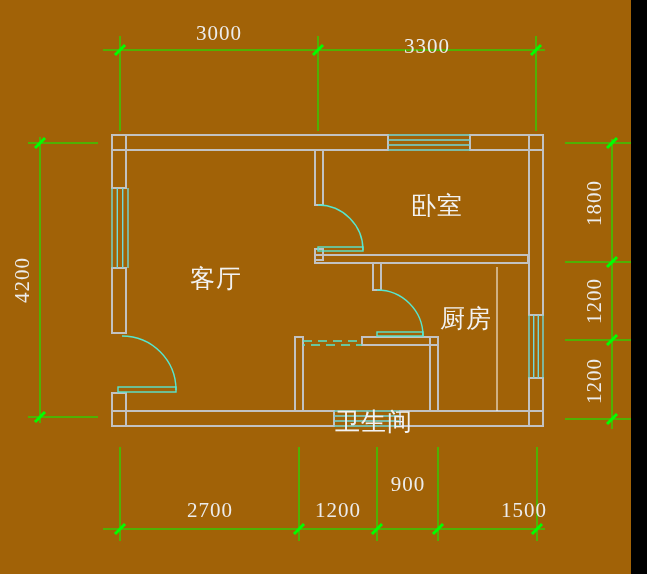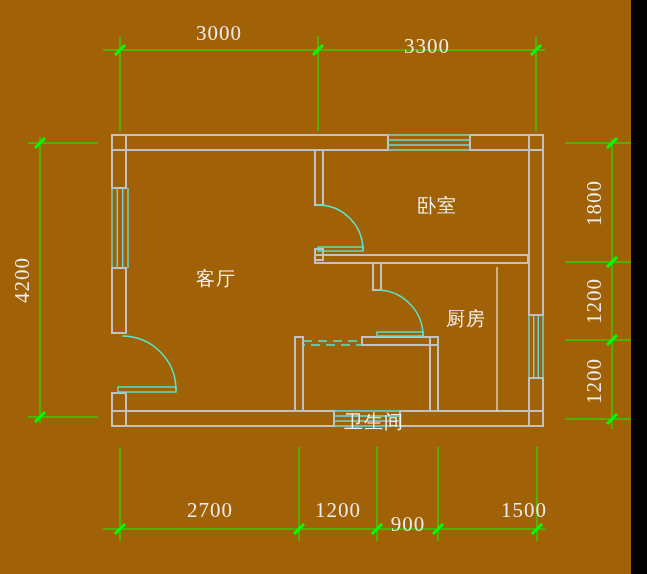--- a/index.html
+++ b/index.html
@@ -2,21 +2,21 @@
 <html><head>
 <meta charset="utf-8">
 <style>
   html,body{margin:0;padding:0;background:#000;}
   .canvas{position:relative;width:631px;height:574px;background:#a16207;overflow:hidden;
           font-family:Liberation Serif, serif;}
   .canvas svg{position:absolute;left:0;top:0;}
   .txt{position:absolute;color:#ececec;font-size:21px;letter-spacing:1px;white-space:nowrap;
        transform:translate(-50%,-50%);line-height:1;}
   .txt.rot{transform:translate(-50%,-50%) rotate(-90deg);}
-  .room{font-size:19px;color:#f2f2f2;letter-spacing:1px;}
+  .room{font-size:25px;color:#f2f2f2;letter-spacing:1px;}
 </style>
 </head>
 <body>
 
 <div class="canvas">
 
   <svg width="647" height="574" viewBox="0 0 647 574">
 
     <g stroke="#c2c2c2" stroke-width="2" fill="none">
 
@@ -144,21 +144,21 @@
         </g>
       </g>
     </g>
   </svg>
 
   <div class="txt" style="left:219px;top:33px;">3000</div>
   <div class="txt" style="left:427px;top:46px;text-align:center;">3300</div>
 
   <div class="txt" style="left:210px;top:510px;text-align:right;">2700</div>
   <div class="txt" style="left:338px;top:510px;">1200</div>
-  <div class="txt" style="left:408px;top:484px;margin-top:40px;">900</div>
+  <div class="txt" style="left:408px;top:484px;">900</div>
   <div class="txt" style="left:487px;top:510px;margin-left:37px;">1500</div>
 
   <div class="txt rot" style="left:22px;top:280px;">4200</div>
 
   <div class="txt rot" style="left:594px;top:203px;">1800</div>
   <div class="txt rot" style="left:594px;top:301px;">1200</div>
   <div class="txt rot" style="left:594px;top:381px;">1200</div>
 
   <div class="txt room" style="left:216px;top:278px;">客厅</div>
   <div class="txt room" style="left:437px;top:205px;">卧室</div>

